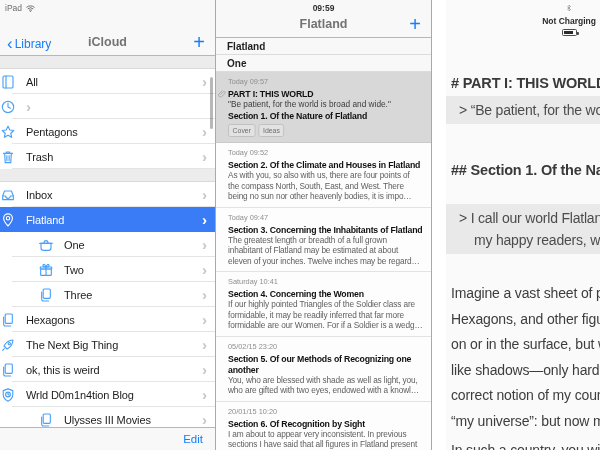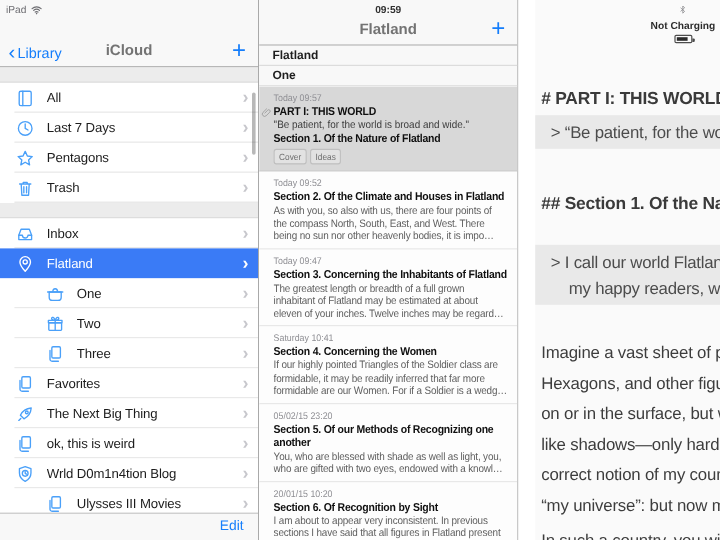--- a/index.html
+++ b/index.html
@@ -36,21 +36,21 @@
   .nav-back .bchev { font-size:17px; line-height:14px; margin-right:2px; font-weight:400; }
   .nav-back .blbl  { font-size:12px; }
   .nav-title { position:absolute; left:40px; right:40px; bottom:6px; text-align:center;
                font-size:12.5px; font-weight:bold; color:#737373; white-space:nowrap; overflow:hidden; }
   .nav-plus { position:absolute; right:10px; bottom:0px; font-size:20px; font-weight:300;
               color:var(--accent); line-height:26px; }
 
   
   .side-list { flex:1; overflow:hidden; background:#fff; }
   .band { height:13px; background:#ececec; border-bottom:1px solid #d9d9d9; }
-  .side-row { position:relative; height:25px; display:flex; align-items:center; padding-left:13px; background:#fff; }
+  .side-row { position:relative; height:25px; display:flex; align-items:center; background:#fff; }
   .side-row::after { content:""; position:absolute; left:12px; right:0; bottom:0; height:1px; background:#e4e4e4; }
   .side-row .icon { width:16px; height:16px; color:var(--icon-blue); margin-right:10px; flex:none; }
   .side-row .icon svg { width:100%; height:100%; display:block; }
   .side-row .lbl { flex:1; font-size:11px; color:#1c1c1c; white-space:nowrap; overflow:hidden; letter-spacing:-.1px; }
   .side-row .chev { color:#c7c7cc; font-size:15px; line-height:1; margin-right:8px; font-weight:bold; }
   .side-row.indent { padding-left:38px; }
   .side-row.selected { background:var(--selection-blue); }
   .side-row.selected::after { display:none; }
   .side-row.selected .lbl, .side-row.selected .chev, .side-row.selected .icon { color:#fff; }
   .side-toolbar { flex:none; height:23px; background:#f8f8f8; border-top:1px solid #b7b7b7;
@@ -131,21 +131,20 @@
           <span class="lbl">All</span>
           <span class="chev">›</span>
         </div>
         <div class="side-row">
           <span class="icon">
             <svg viewBox="0 0 24 24" fill="none" stroke="currentColor" stroke-width="1.7" stroke-linecap="round" stroke-linejoin="round">
               <circle cx="12" cy="12" r="8.5"></circle>
               <path d="M12 6.5V12l3.5 2"></path>
             </svg>
           </span>
-          <span class="lbl">Last 7 Days</span>
           <span class="chev">›</span>
         </div>
         <div class="side-row">
           <span class="icon">
             <svg viewBox="0 0 24 24" fill="none" stroke="currentColor" stroke-width="1.7" stroke-linecap="round" stroke-linejoin="round">
               <path d="M12 3.2l2.7 5.8 6.1.7-4.6 4.2 1.3 6.1-5.5-3.2-5.5 3.2 1.3-6.1L3.2 9.7l6.1-.7z"></path>
             </svg>
           </span>
           <span class="lbl">Pentagons</span>
           <span class="chev">›</span>
@@ -212,21 +211,21 @@
           <span class="lbl">Three</span>
           <span class="chev">›</span>
         </div>
         <div class="side-row">
           <span class="icon">
             <svg viewBox="0 0 24 24" fill="none" stroke="currentColor" stroke-width="1.7" stroke-linecap="round" stroke-linejoin="round">
               <rect x="7.8" y="3" width="10.7" height="14" rx="1.5"></rect>
               <path d="M5.5 7.5v11a2.5 2.5 0 0 0 2.5 2.5h8"></path>
             </svg>
           </span>
-          <span class="lbl">Favorites</span>
+          <span class="lbl">Hexagons</span>
           <span class="chev">›</span>
         </div>
         <div class="side-row">
           <span class="icon">
             <svg viewBox="0 0 24 24" fill="none" stroke="currentColor" stroke-width="1.7" stroke-linecap="round" stroke-linejoin="round">
               <path d="M19.5 4.5C13 5 8.5 8.5 6 13.5l4.5 4.5c5-2.5 8.5-7 9-13.5z"></path>
               <circle cx="14" cy="10" r="1.7"></circle>
               <path d="M6.5 17.5L4 20"></path>
             </svg>
           </span>

